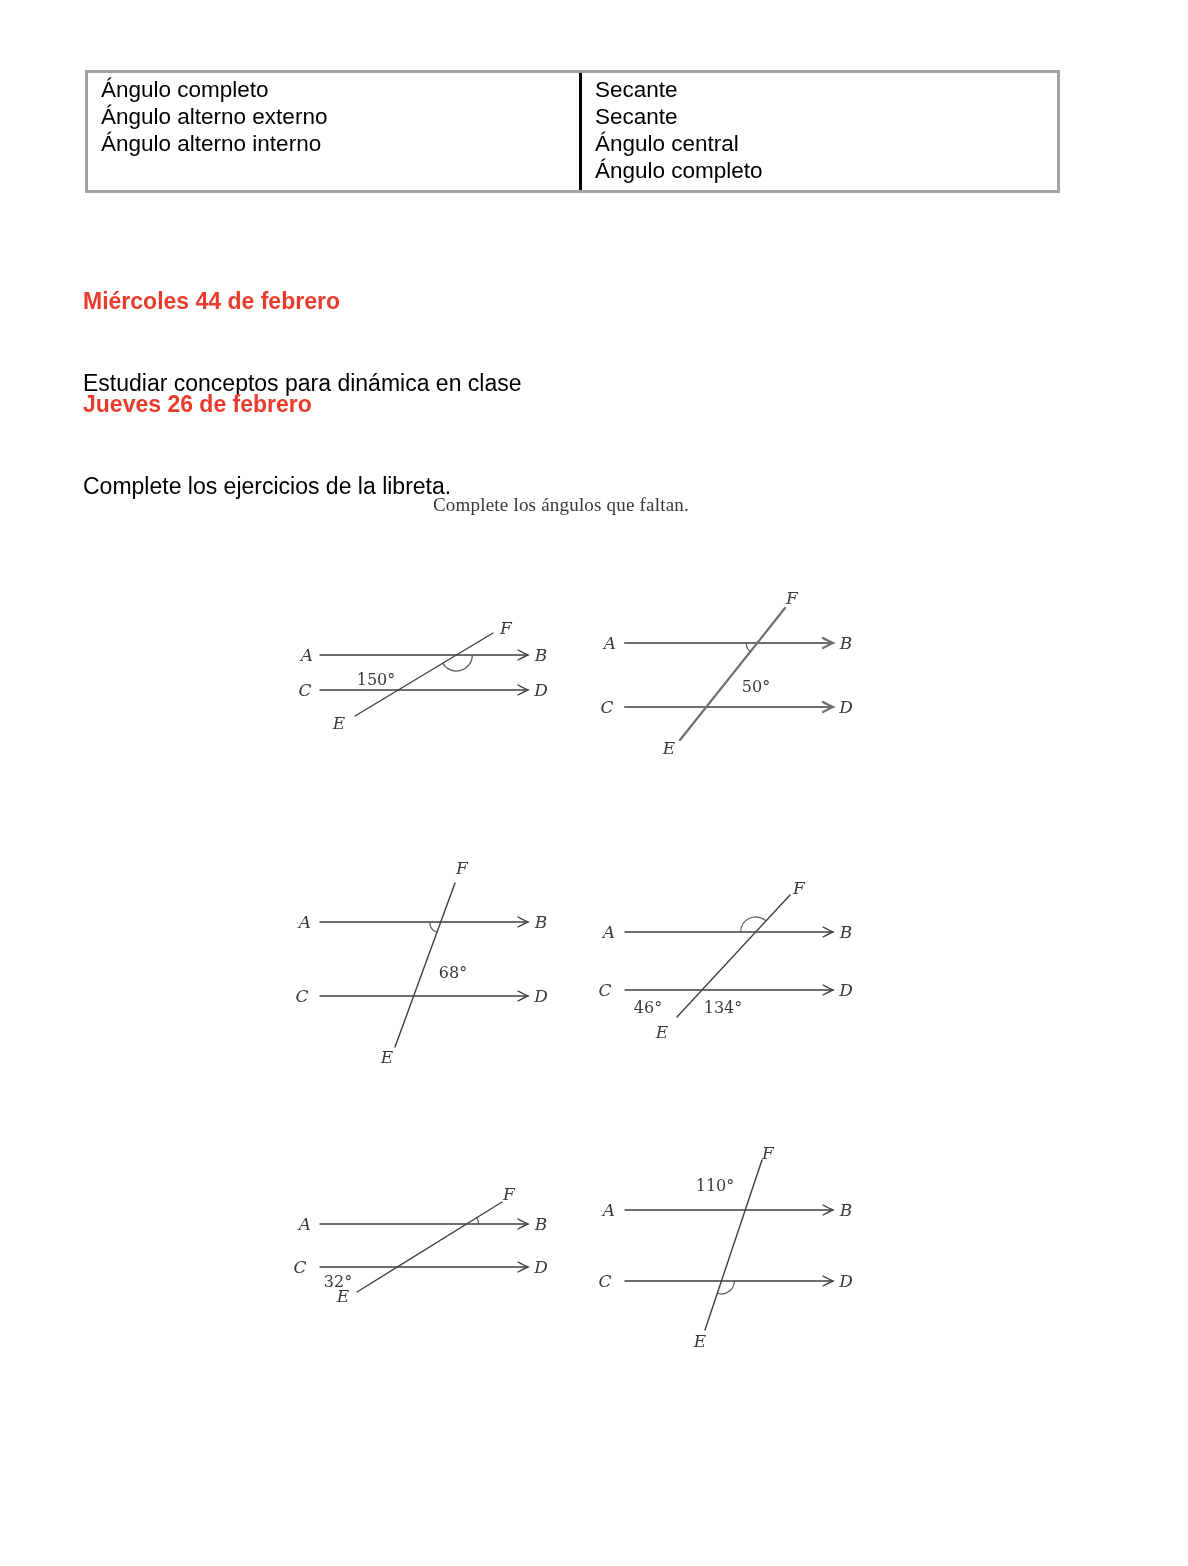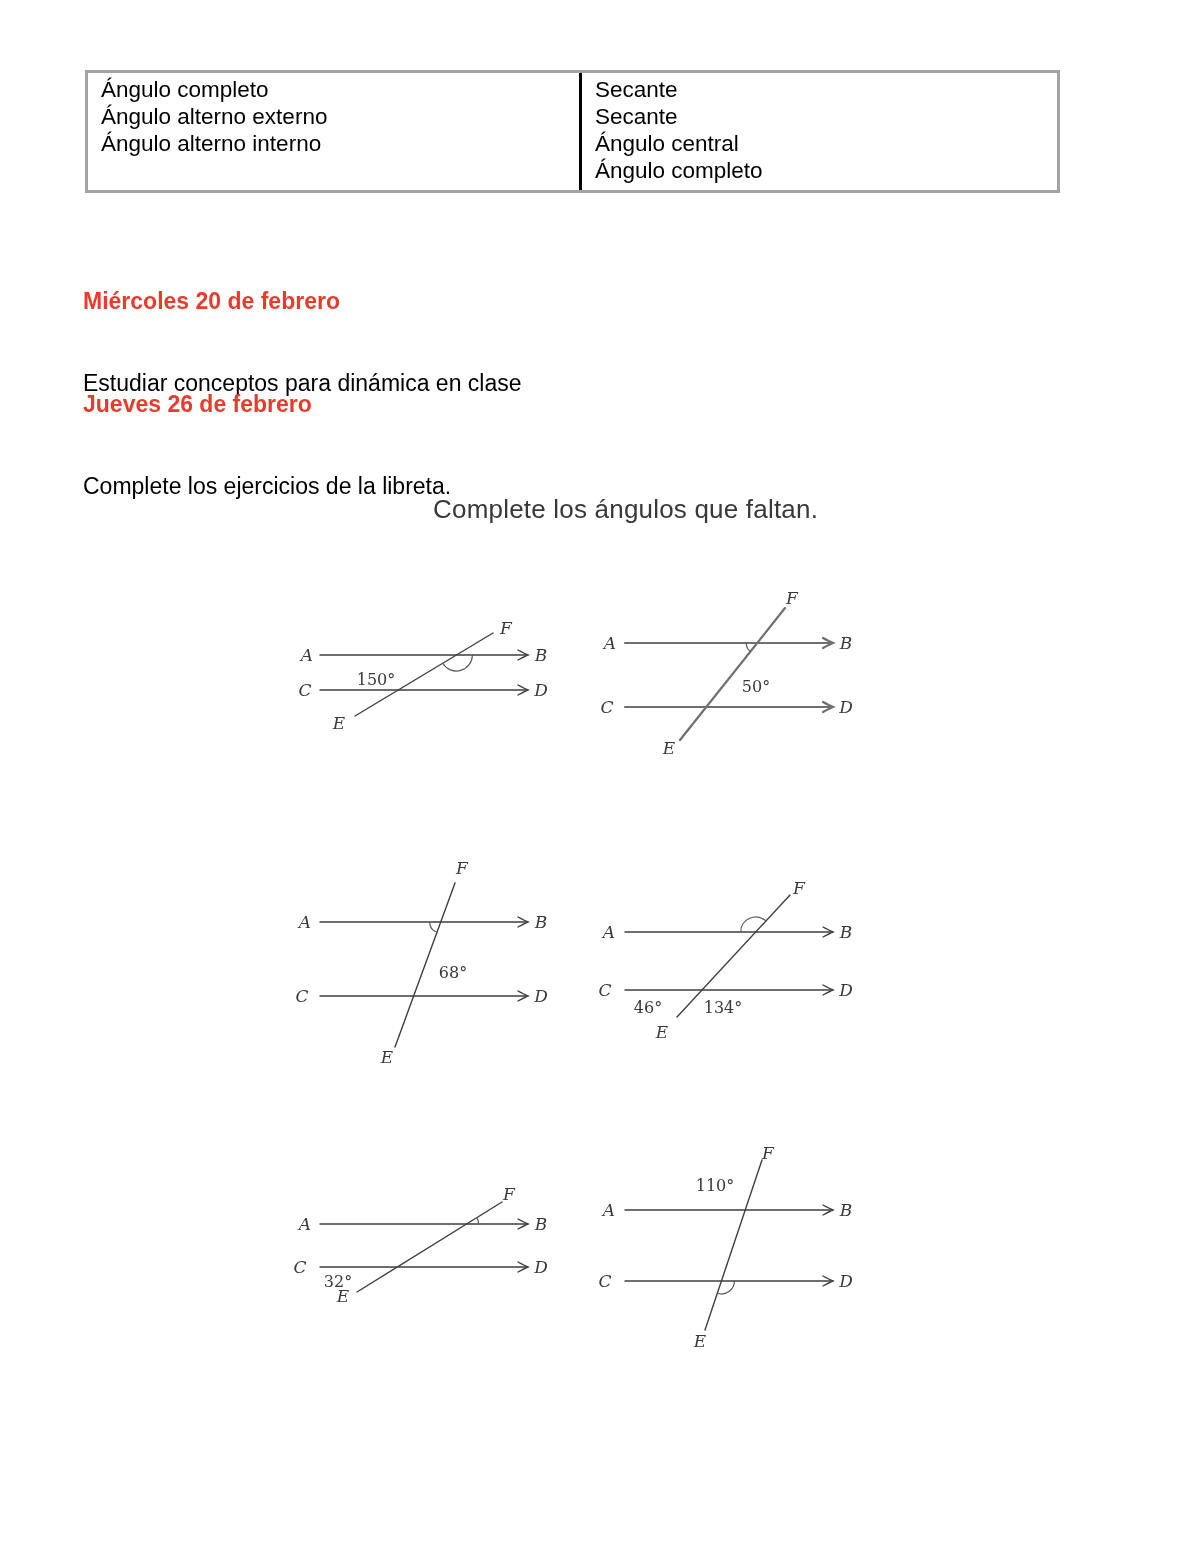--- a/index.html
+++ b/index.html
@@ -14,22 +14,22 @@
   }
   .vocab-col{box-sizing:border-box;padding:3px 8px 6px 13px;font-size:22.5px;line-height:27px;}
   .vocab-col.left{width:494px;border-right:3px solid #000;}
   .vocab-col.right{flex:1;}
   .vocab-line{white-space:nowrap;}
   
   .date-heading{position:absolute;left:83px;font-size:23px;font-weight:bold;}
   .task-text{position:absolute;left:83px;font-size:23px;margin-top:32px;}
   
   .fig-title{
-    position:absolute;left:433px;top:494px;font-family:Liberation Sans, sans-serif;
-    font-size:26px;color:#383838;letter-spacing:.2px;
+    position:absolute;left:433px;top:494px;font-family:Liberation Serif, serif;
+    font-size:19px;color:#383838;letter-spacing:.2px;
   }
   svg.diagram{position:absolute;overflow:visible;}
   svg.diagram line, svg.diagram path{stroke:#3f3f3f;stroke-width:1.4;fill:none;stroke-linecap:round;}
   svg.diagram .thick{stroke:#6f6f6f;stroke-width:2.2;}
   svg.diagram .arc{stroke:#5a5a5a;stroke-width:1.2;}
   svg.diagram text{fill:#3a3a3a;text-anchor:middle;}
   .pt{font-family:"DejaVu Serif",serif;font-style:italic;font-size:17px;}
   .ang{font-family:"DejaVu Serif",serif;font-size:16px;}
 </style>
 </head>
@@ -42,21 +42,21 @@
     <div class="vocab-line">Ángulo alterno interno</div>
   </div>
   <div class="vocab-col right">
     <div class="vocab-line">Secante</div>
     <div class="vocab-line">Secante</div>
     <div class="vocab-line">Ángulo central</div>
     <div class="vocab-line">Ángulo completo</div>
   </div>
 </div>
 
-<div class="date-heading" style="top:288px;color:#e93b2c;">Miércoles 20 de febrero</div>
+<div class="date-heading" style="top:288px;color:#e93b2c;">Miércoles 44 de febrero</div>
 <div class="task-text" style="top:338px;">Estudiar conceptos para dinámica en clase</div>
 <div class="date-heading" style="top:391px;color:#e93b2c;text-align:right;">Jueves 26 de febrero</div>
 <div class="task-text" style="top:441px;">Complete los ejercicios de la libreta.</div>
 
 <div class="fig-title">Complete los ángulos que faltan.</div>
 
 <svg class="diagram" style="left:290px;top:610px" width="270" height="130" viewBox="0 0 270 130">
   <line x1="30" y1="45" x2="236" y2="45"></line>
   <path d="M228 40 Q234.5 43.5 238 45 Q234.5 46.5 228 50"></path>
   <line x1="30" y1="80" x2="236" y2="80"></line>

